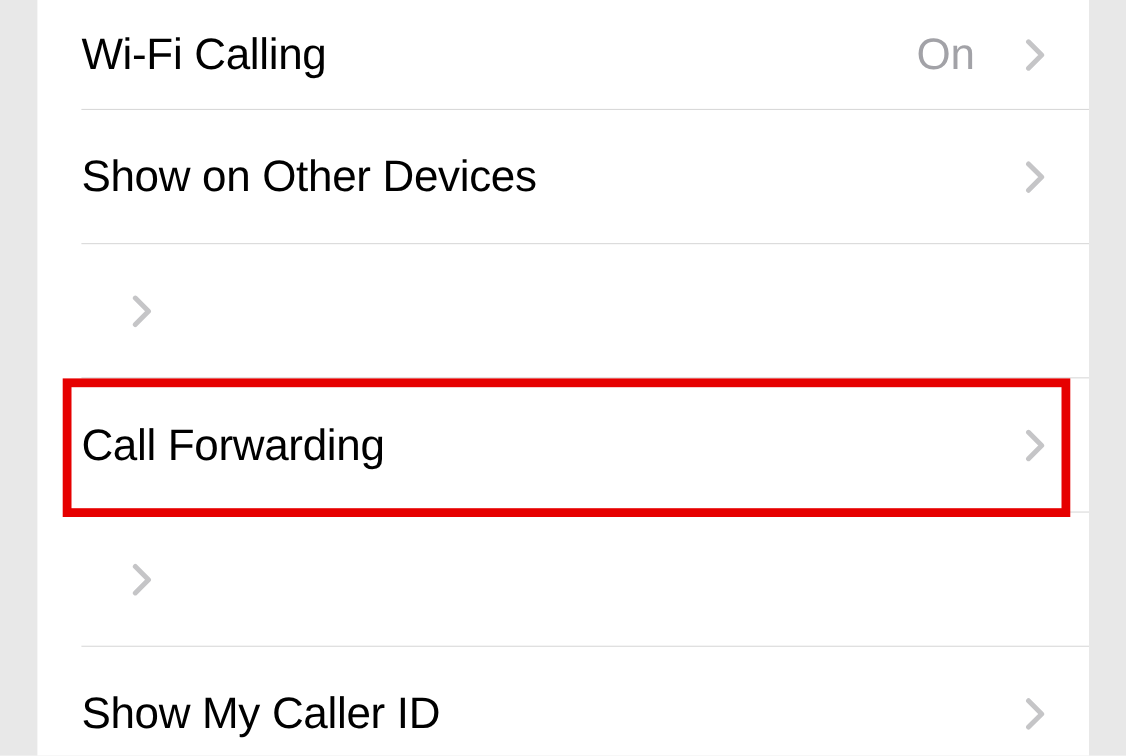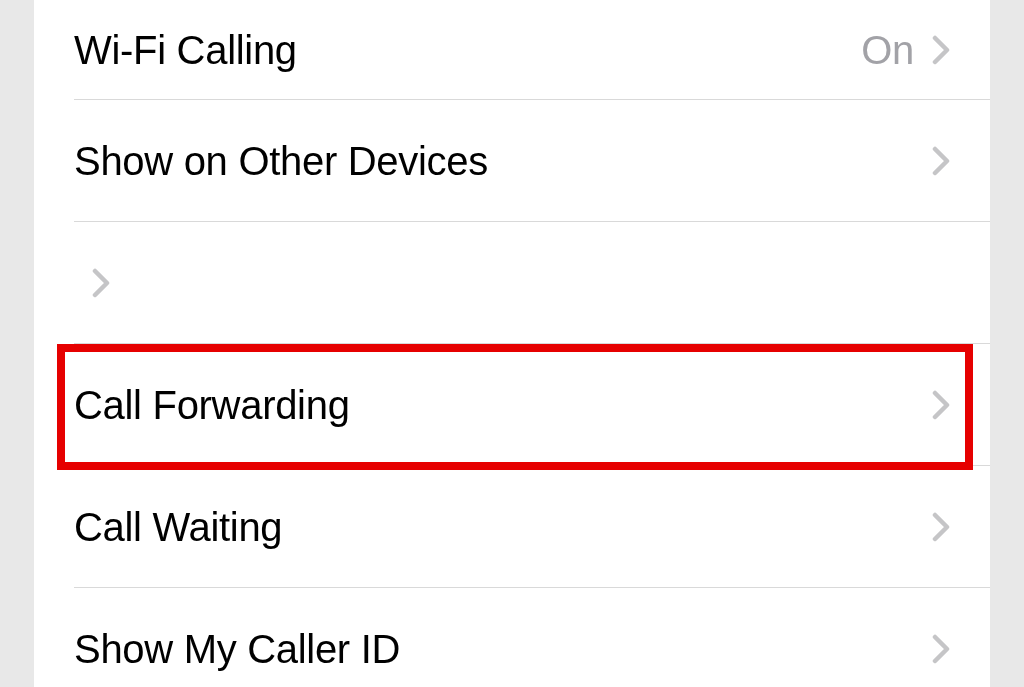--- a/index.html
+++ b/index.html
@@ -25,20 +25,21 @@
     .settings-list {
       width: 100%;
     }
     .settings-row {
       display: flex;
       align-items: center;
       padding: 0 40px 0 40px;
       height: 122px;
       cursor: pointer;
       position: relative;
+      gap: 12px;
     }
     .settings-row:first-child {
       height: 100px;
       padding-top: 0;
     }
     .settings-row .divider {
       position: absolute;
       bottom: 0;
       left: 40px;
       right: 0;
@@ -49,21 +50,21 @@
       font-size: 40px;
       font-weight: 400;
       color: #000000;
       flex: 1;
       letter-spacing: -0.3px;
     }
     .row-value {
       font-size: 40px;
       font-weight: 400;
       color: #a2a2a7;
-      margin-right: 18px;
+      margin-right: 34px;
       letter-spacing: -0.3px;
     }
     .chevron {
       width: 18px;
       height: 30px;
       flex-shrink: 0;
     }
     .chevron svg {
       width: 100%;
       height: 100%;
@@ -121,21 +122,20 @@
       <span class="row-value"></span>
       <span class="chevron">
         <svg viewBox="0 0 12 20" fill="none">
             <path d="M2 2 L10 10 L2 18" stroke="#c5c5c7" stroke-width="3" stroke-linecap="round" stroke-linejoin="round"></path>
           </svg>
       </span>
       <div class="divider"></div>
     </div>
 
     <div class="settings-row">
-      <span class="row-label">Call Waiting</span>
       <span class="row-value"></span>
       <span class="chevron">
         <svg viewBox="0 0 12 20" fill="none">
             <path d="M2 2 L10 10 L2 18" stroke="#c5c5c7" stroke-width="3" stroke-linecap="round" stroke-linejoin="round"></path>
           </svg>
       </span>
       <div class="divider"></div>
     </div>
 
     <div class="settings-row">

